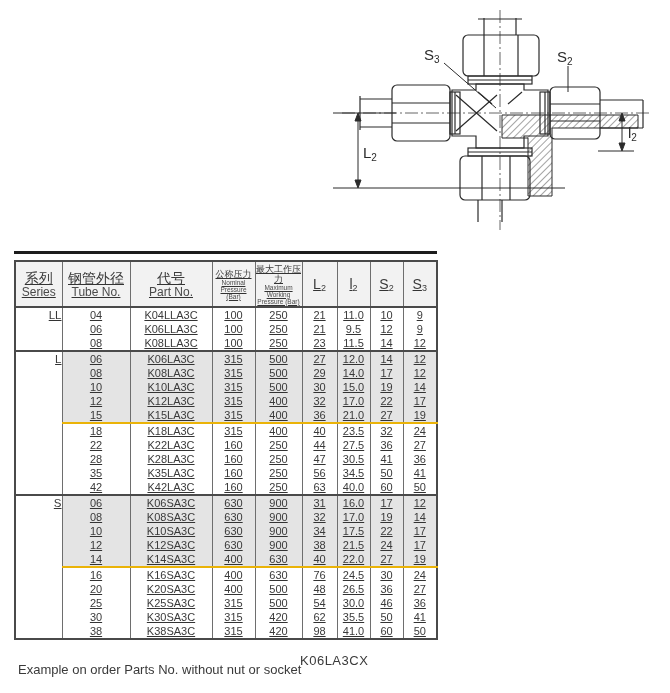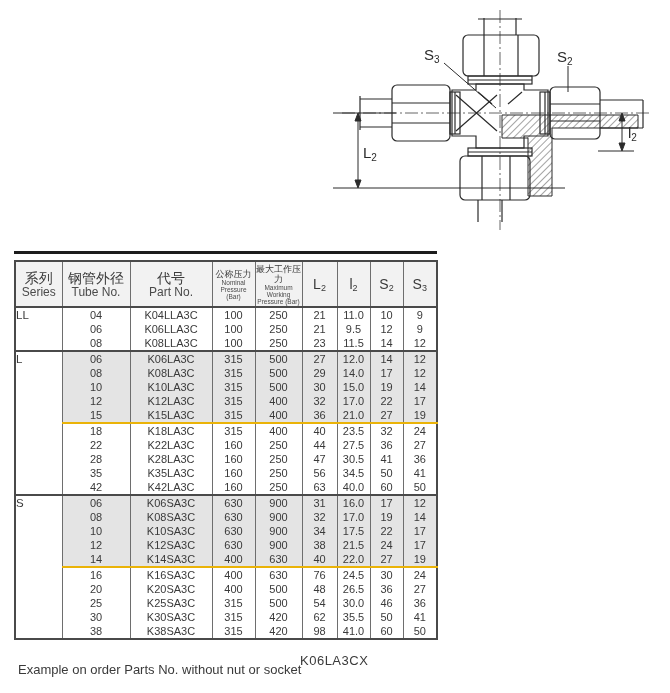--- a/index.html
+++ b/index.html
@@ -4,21 +4,21 @@
 <style>
   html,body { margin:0; padding:0; }
   body {
     width:670px; height:693px; background:#ffffff; position:relative;
     font-family:"Liberation Sans", sans-serif; color:#333;
     overflow:hidden;
   }
   
   .diagram-wrap { position:absolute; top:0; left:0; width:670px; height:248px; }
   
-  .table-wrap { position:absolute; left:14px; top:251px; width:423px; }
+  .table-wrap { position:absolute; left:14px; top:251px; width:423px;text-decoration:underline; }
   .top-bar { height:3px; background:#1c1c1c; margin-bottom:6px; }
   table.spec { border-collapse:collapse; table-layout:fixed; width:422px; color:#3a3a3a;
                border:2px solid #4a4a4a; }
   table.spec th, table.spec td { padding:0; overflow:hidden; }
   thead th {
     height:44px; vertical-align:middle; text-align:center;
     border-left:1px solid #6e6e6e; border-right:1px solid #6e6e6e;
     border-bottom:2px solid #4a4a4a; background:#f2f2f2; font-weight:normal;
   }
   thead .zh { font-size:14px; line-height:16px; color:#3a3a3a; }
@@ -26,21 +26,21 @@
   thead .zh-small { font-size:9px; line-height:10px; }
   thead .en-tiny { font-size:6.5px; line-height:7px; }
   thead .dim { font-size:14px; }
   sub.s { font-size:9px; vertical-align:-2px; }
   tbody td {
     height:14px; font-size:11px; line-height:14px; text-align:center;
     border-left:1px solid #6e6e6e; border-right:1px solid #6e6e6e;
   }
   tbody td.shaded { background:#e4e4e4; }
   td.series-cell {
-    vertical-align:top; text-align:left; padding:2px 0 0 8px;
+    vertical-align:top; text-align:right; padding:2px 0 0 8px;
     font-size:11.5px; background:#ffffff;
   }
   tr.block-sep td { border-top:2px solid #eab308;text-align:center; }
   tr.series-sep td { border-top:2px solid #4a4a4a; }
   
   .footer { position:absolute; left:18px; top:644px; width:640px; color:#3a3a3a; }
   .footer .line1 { position:relative; font-size:13px; line-height:17px; height:17px; }
   .footer .code { position:absolute; left:282px; top:0; font-size:13px; letter-spacing:.5px;margin-top:8px; }
   .footer .line2 { font-size:13px; line-height:17px; }
 </style>

